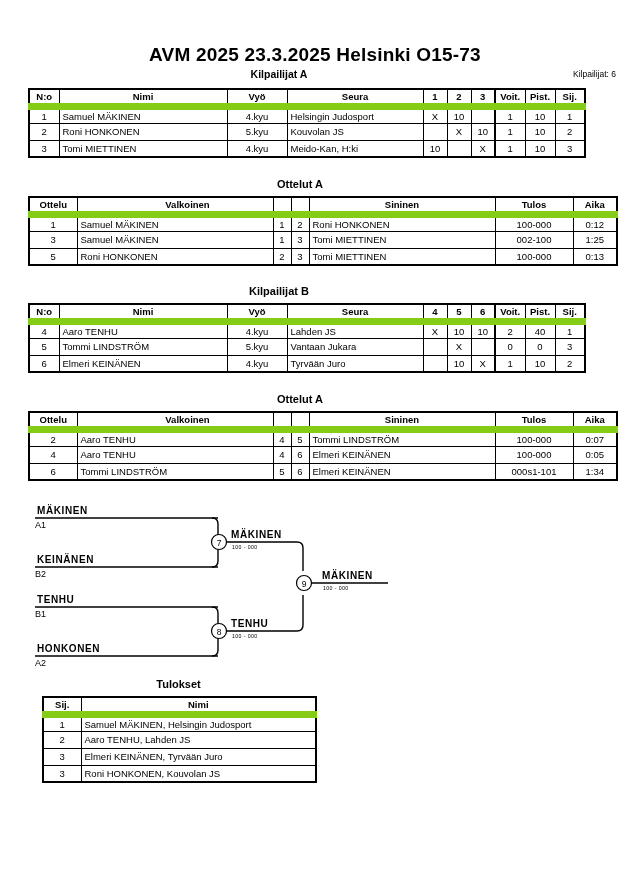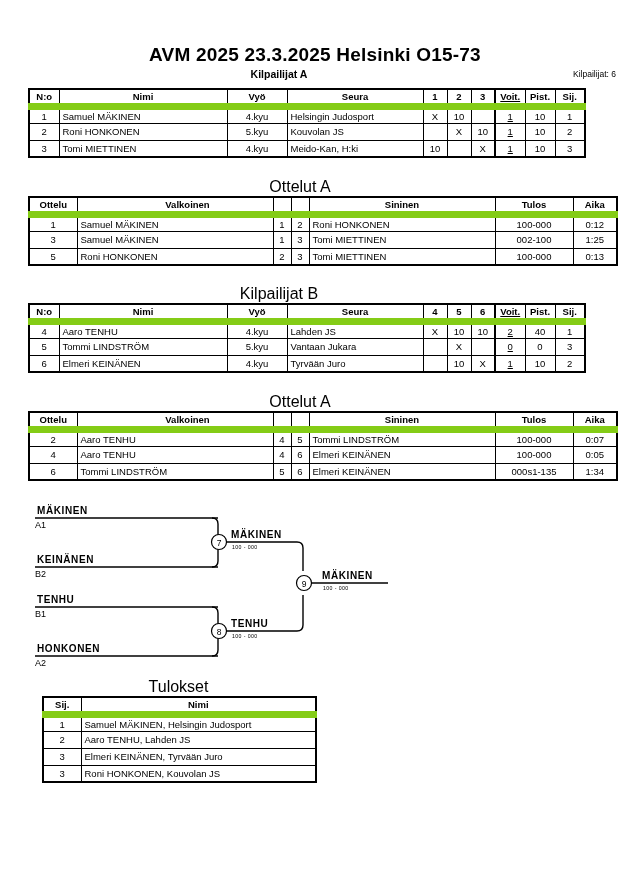--- a/index.html
+++ b/index.html
@@ -56,21 +56,21 @@
     overflow: hidden;
   }
   table.grid thead th {
     font-weight: bold;
     border-bottom: 7px solid #84cc16;
     text-align: center;
   }
   .c { text-align: center; }
   .l { text-align: left; }
   .bold { font-weight: bold; }
-  .thickleft { border-left: 2px solid #000 !important; text-decoration: underline; }
+  .thickleft { border-left: 2px solid #000 !important; }
 
   
   .pool { left: 28px; width: 502px; }
   .pool .col-no    { width: 30px; }
   .pool .col-name  { width: 168px; }
   .pool .col-belt  { width: 60px; }
   .pool .col-club  { width: 136px; }
   .pool .col-rr    { width: 24px; }
   .pool .col-res   { width: 30px; }
 
@@ -80,22 +80,22 @@
   .matches .col-white  { width: 196px; padding-left: 28px; }
   .matches .col-wn     { width: 18px; }
   .matches .col-bn     { width: 18px; }
   .matches .col-blue   { width: 186px; }
   .matches .col-tulos  { width: 78px; }
   .matches .col-aika   { width: 44px; }
 
   
   .caption {
     position: absolute;
-    font-size: 16px;
-    font-weight: normal;
+    font-size: 11px;
+    font-weight: bold;
     text-align: center;
   }
 
   
   .results { left: 42px; width: 273px; }
   .results .col-sij  { width: 38px; }
   .results .col-nimi { width: 235px; }
 
   
   .bracket {
@@ -318,21 +318,21 @@
       <td class="l">Elmeri KEINÄNEN</td>
       <td class="c">100-000</td>
       <td class="c">0:05</td>
     </tr>
     <tr>
       <td class="c">6</td>
       <td class="l">Tommi LINDSTRÖM</td>
       <td class="c">5</td>
       <td class="c">6</td>
       <td class="l bold">Elmeri KEINÄNEN</td>
-      <td class="c">000s1-135</td>
+      <td class="c">000s1-101</td>
       <td class="c">1:34</td>
     </tr>
   </tbody>
 </table>
 
 <div class="bracket">
   <svg width="630" height="180" viewBox="0 0 630 180">
 
     <line x1="35" y1="23" x2="218" y2="23" stroke="#000" stroke-width="1.4"></line>
     <line x1="35" y1="72" x2="218" y2="72" stroke="#000" stroke-width="1.4"></line>

